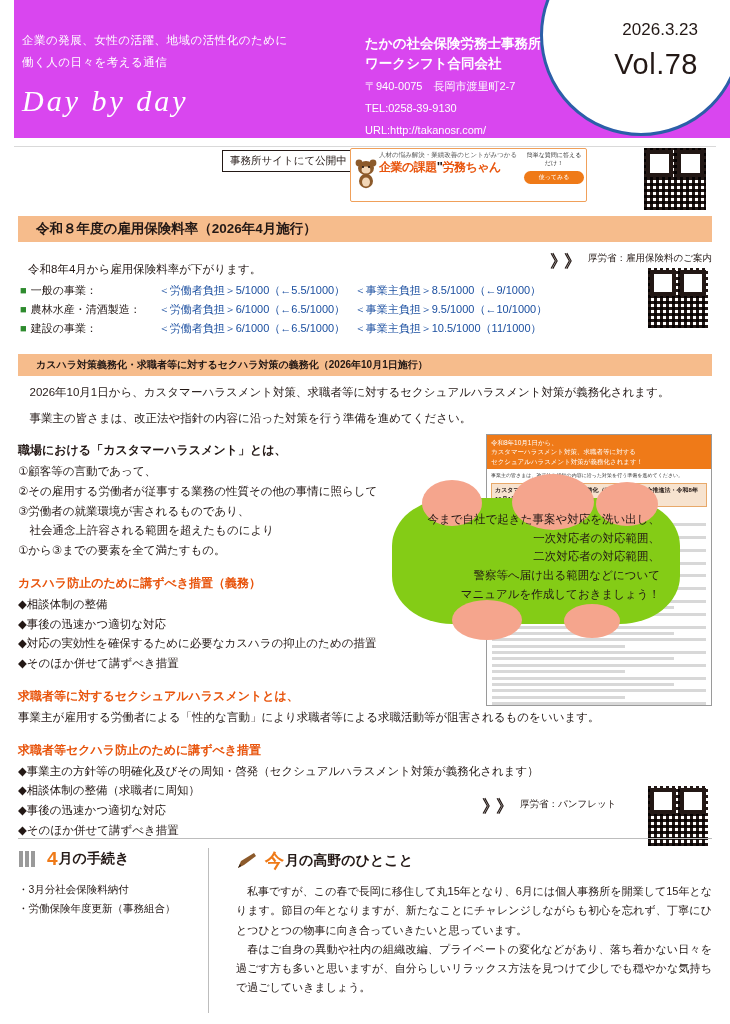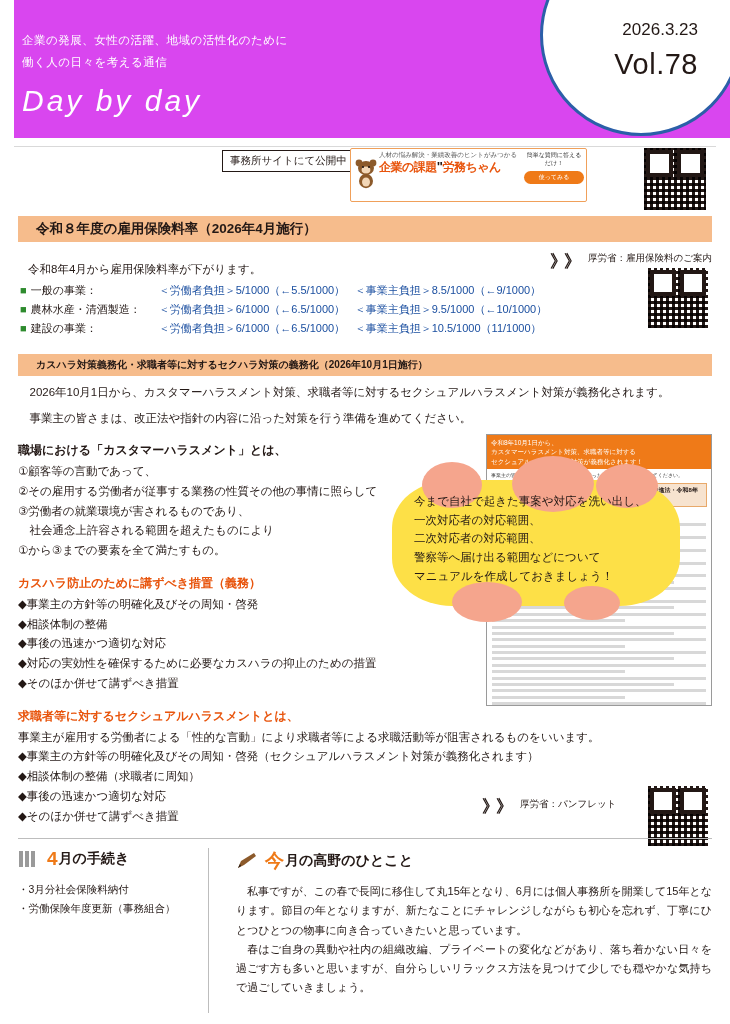--- a/index.html
+++ b/index.html
@@ -21,21 +21,21 @@
     overflow:hidden;
   }
   .header-white-left{
     position:absolute;left:0;top:0;width:14px;height:138px;background:#fff;
   }
   .hdr-left{
     position:absolute;left:22px;top:30px;width:330px;color:#fff;
   }
   .hdr-tag{font-size:11.5px;letter-spacing:.5px;line-height:1.9;}
   .hdr-logo{
-    font-family:Liberation Sans, sans-serif;
+    font-family:Liberation Serif, serif;
     font-style:italic;
     font-size:30px;
     letter-spacing:3px;
     margin-top:10px;
     color:#fff;
   }
   .hdr-mid{
     position:absolute;left:365px;top:34px;color:#fff;
   }
   .hdr-office{font-size:13.5px;font-weight:bold;line-height:1.45;}
@@ -160,24 +160,25 @@
   .dt-band{background:#ef7a18;color:#fff;font-size:6.5px;line-height:1.45;padding:3px 4px;}
   .dt-note{font-size:5px;color:#333;padding:3px 4px 2px;line-height:1.3;}
   .dt-sub{background:#f7e3cf;border:1px solid #e8a96a;margin:2px 4px;padding:2px 3px;font-size:6px;font-weight:bold;color:#231815;}
   .dt-lines{padding:3px 5px;}
   .dt-lines div{height:3px;background:#d8d8d8;margin-bottom:3.4px;}
   .dt-lines div.s{width:62%;}
   .dt-lines div.m{width:85%;}
 
   
   .cloud{
-    position:absolute;left:392px;top:480px;width:288px;height:126px;
-    background:#fde047;border-radius:60px/48px;
+    position:absolute;left:392px;top:498px;width:288px;height:126px;
+    background:#84cc16;border-radius:60px/48px;
     box-shadow:0 0 0 0 #f5a58d;
     z-index:5;
+    text-align:right;
   }
   .cloud:before,.cloud:after{
     content:"";position:absolute;background:#f5a58d;border-radius:50%;
   }
   .cloud:before{width:60px;height:46px;left:30px;top:-18px;}
   .cloud:after{width:82px;height:56px;left:120px;top:-24px;}
   .cloud .b2,.cloud .b3,.cloud .b4{
     position:absolute;background:#f5a58d;border-radius:50%;
   }
   .cloud .b2{width:62px;height:44px;right:22px;top:-16px;}
@@ -217,20 +218,28 @@
 
   <div class="header">
     <div class="header-white-left"></div>
 
     <div class="hdr-left">
       <div class="hdr-tag">企業の発展、女性の活躍、地域の活性化のために</div>
       <div class="hdr-tag">働く人の日々を考える通信</div>
       <div class="hdr-logo">Day by day</div>
     </div>
 
+    <div class="hdr-mid">
+      <div class="hdr-office">たかの社会保険労務士事務所</div>
+      <div class="hdr-office">ワークシフト合同会社</div>
+      <div class="hdr-addr">〒940-0075　長岡市渡里町2-7</div>
+      <div class="hdr-addr">TEL:0258-39-9130</div>
+      <div class="hdr-addr">URL:http://takanosr.com/</div>
+
+    </div>
 
     <div class="hdr-circle"></div>
     <div class="hdr-date">2026.3.23</div>
     <div class="hdr-vol">Vol.78</div>
   </div>
   <div class="topline"></div>
 
   <div class="banner-row">
     <div class="site-note">事務所サイトにて公開中</div>
 
@@ -291,29 +300,29 @@
     <div class="p">　事業主の皆さまは、改正法や指針の内容に沿った対策を行う準備を進めてください。</div>
 
     <div class="sub">職場における「カスタマーハラスメント」とは、</div>
     <div class="li">①顧客等の言動であって、</div>
     <div class="li">②その雇用する労働者が従事する業務の性質その他の事情に照らして</div>
     <div class="li">③労働者の就業環境が害されるものであり、</div>
     <div class="li">　社会通念上許容される範囲を超えたものにより</div>
     <div class="li">①から③までの要素を全て満たすもの。</div>
 
     <div class="sub org">カスハラ防止のために講ずべき措置（義務）</div>
-    <div class="li">◆事業主の方針等の明確化及びその周知・啓発</div>
     <div class="li">◆相談体制の整備</div>
     <div class="li">◆事後の迅速かつ適切な対応</div>
     <div class="li">◆対応の実効性を確保するために必要なカスハラの抑止のための措置</div>
     <div class="li">◆そのほか併せて講ずべき措置</div>
 
     <div class="sub org">求職者等に対するセクシュアルハラスメントとは、</div>
     <div class="li">事業主が雇用する労働者による「性的な言動」により求職者等による求職活動等が阻害されるものをいいます。</div>
 
+    <div class="sub org">求職者等セクハラ防止のために講ずべき措置</div>
     <div class="li">◆事業主の方針等の明確化及びその周知・啓発（セクシュアルハラスメント対策が義務化されます）</div>
     <div class="li">◆相談体制の整備（求職者に周知）</div>
     <div class="li">◆事後の迅速かつ適切な対応</div>
     <div class="li">◆そのほか併せて講ずべき措置</div>
   </div>
 
   <div class="doc-thumb">
     <div class="dt-band">
       <div>令和8年10月1日から、</div>
       <div>カスタマーハラスメント対策、求職者等に対する</div>

